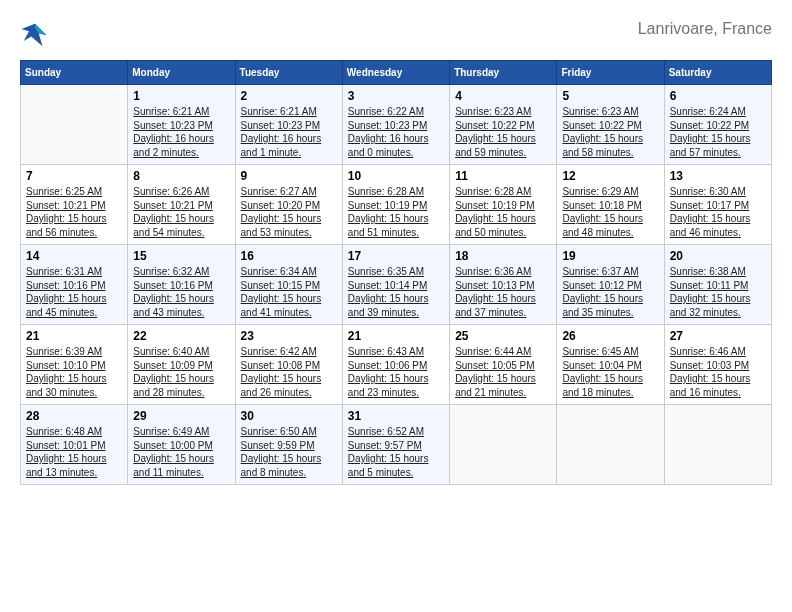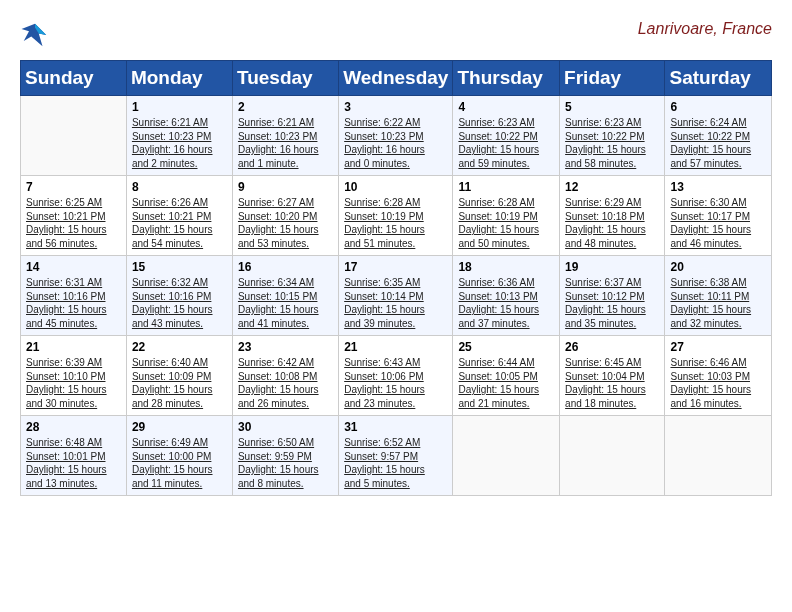--- a/index.html
+++ b/index.html
@@ -37,34 +37,33 @@
     .title-block {
       text-align: right;
     }
     .month-title {
       font-size: 36px;
       font-weight: bold;
       color: #1a1a2e;
     }
     .location {
       font-size: 16px;
-      color: #7f1d1d;
-      font-style: italic;
+      color: #737373;
     }
     table {
       width: 100%;
       border-collapse: collapse;
       font-size: 11px;
     }
     thead tr th {
       background-color: #2255a4;
       color: white;
       padding: 6px 4px;
       text-align: left;
-      font-size: 19px;
+      font-size: 10px;
       font-weight: bold;
       border: 1px solid #1a4080;
     }
     tbody tr td {
       border: 1px solid #ccc;
       padding: 4px 5px;
       vertical-align: top;
       height: 80px;
       width: calc(100% / 7);
     }

